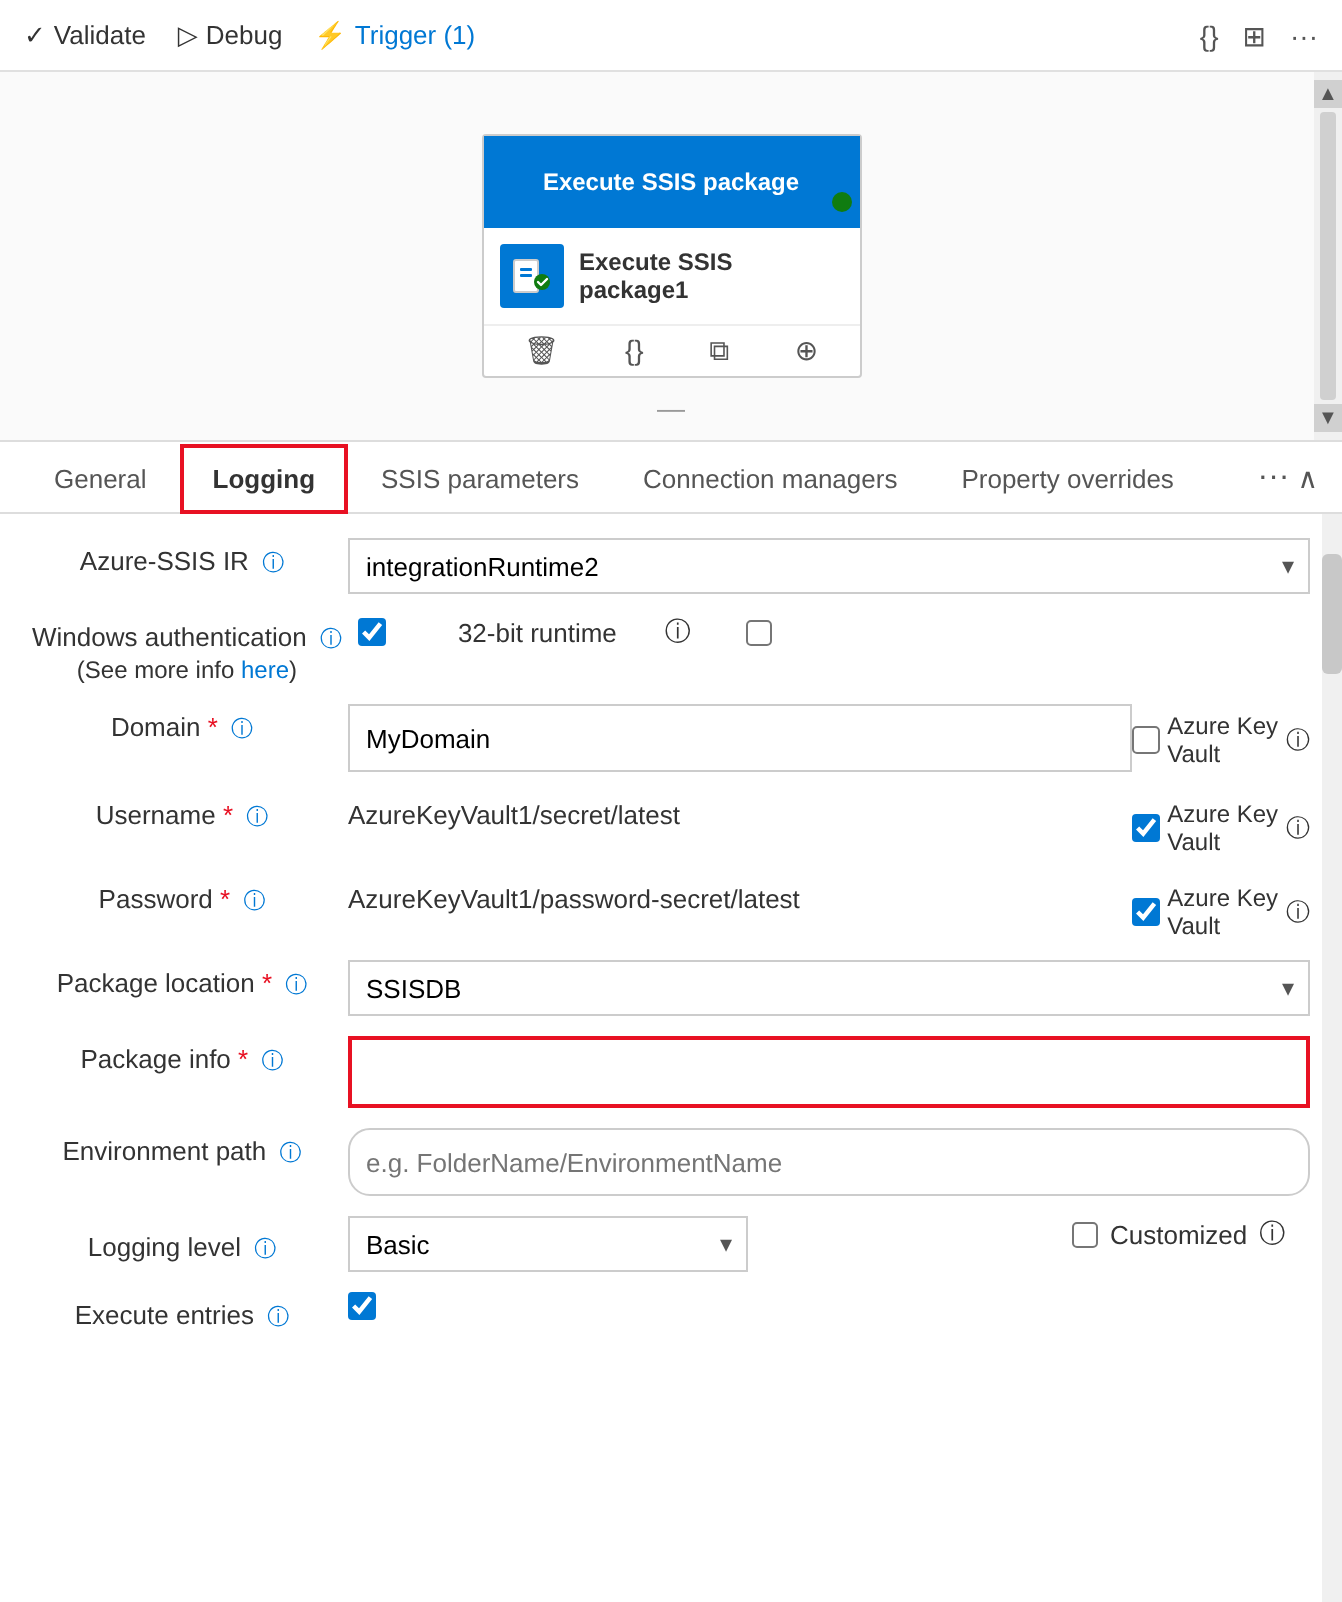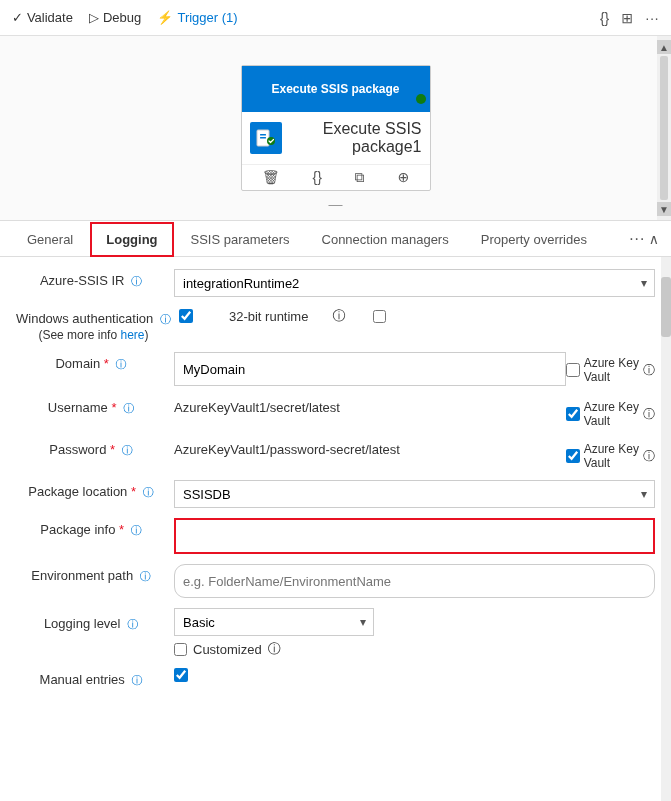--- a/index.html
+++ b/index.html
@@ -75,24 +75,23 @@
     .ssis-node-icon {
       width: 32px;
       height: 32px;
       background: #0078d4;
       border-radius: 2px;
       display: flex; align-items: center; justify-content: center;
       color: #fff;
       font-size: 16px;
     }
     .ssis-node-label {
-      font-size: 16px;
-      font-weight: 400;
+      font-size: 12px;
+      font-weight: 700;
       flex: 1;
-      text-align: right;
     }
     .ssis-node-status {
       width: 10px; height: 10px;
       background: #107c10;
       border-radius: 50%;
       position: absolute;
       top: 28px; right: 4px;
     }
     .ssis-node-actions {
       display: flex;
@@ -482,42 +481,42 @@
   <div class="form-row">
     <div class="form-label">
       <span>Environment path</span>
       <span class="info-icon"> ⓘ</span>
     </div>
     <div class="form-control-wrapper">
       <input type="text" class="form-input" placeholder="e.g. FolderName/EnvironmentName" style="width: 100%; color: rgb(170, 170, 170); border-radius: 11px;">
     </div>
   </div>
 
-  <div class="form-row" style="flex-direction:column; gap:4px;">
+  <div class="form-row" style="flex-direction:row; gap:4px;">
     <div style="display:flex; align-items:center; gap:8px;">
       <div class="form-label">
         <span>Logging level</span>
         <span class="info-icon"> ⓘ</span>
       </div>
       <div class="form-select-wrapper" style="width:200px;">
         <select class="form-select">
           <option>Basic</option>
         </select>
       </div>
     </div>
     <div style="margin-left:158px; display:flex; align-items:center; gap:6px;">
       <input type="checkbox" style="width: 13px; height: 13px;">
       <span>Customized</span>
       <span class="info-icon"> ⓘ</span>
     </div>
   </div>
 
   <div class="form-row">
     <div class="form-label">
-      <span>Manual entries</span>
+      <span>Execute entries</span>
       <span class="info-icon"> ⓘ</span>
     </div>
     <div class="form-control-wrapper">
       <input type="checkbox" checked="" style="width: 14px; height: 14px; accent-color: rgb(0, 120, 212);">
     </div>
   </div>
 
   <div class="right-panel-scrollbar">
     <div class="right-panel-scrollbar-thumb"></div>
   </div>

